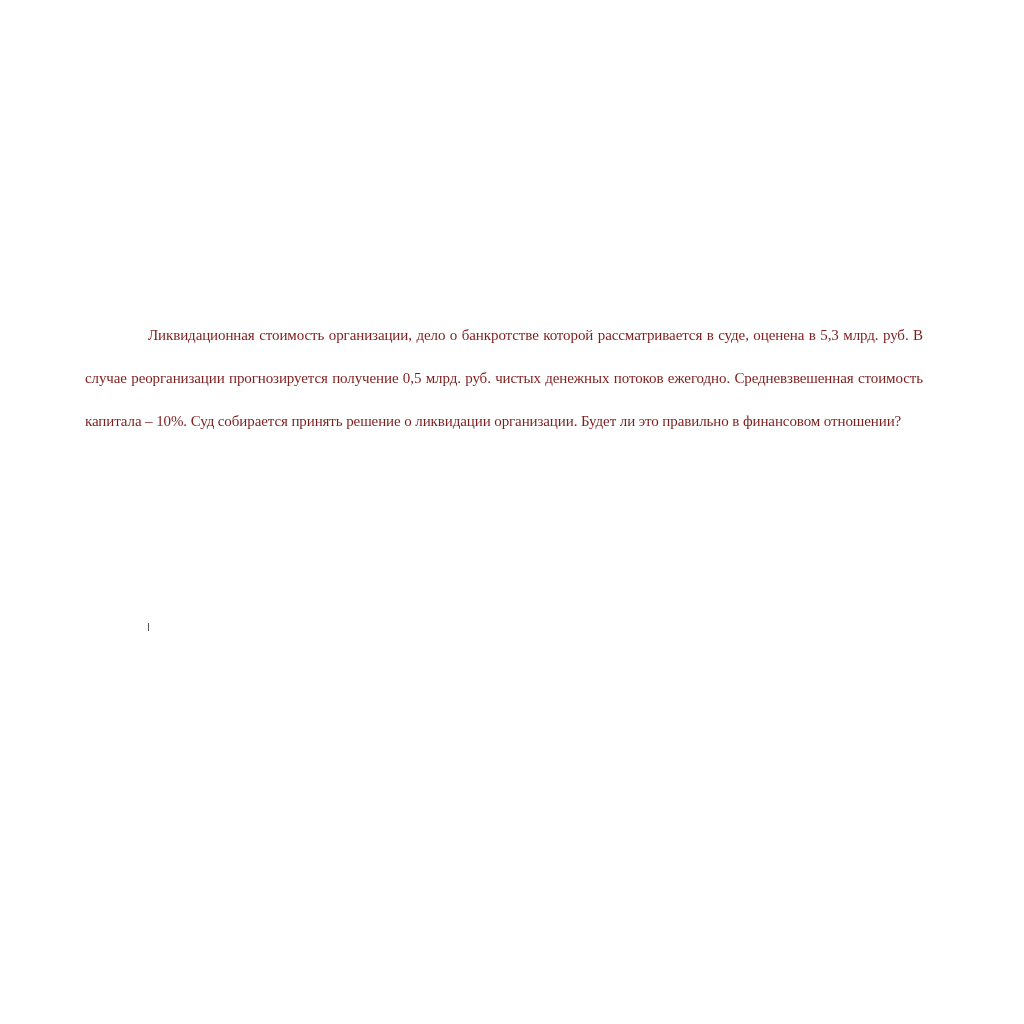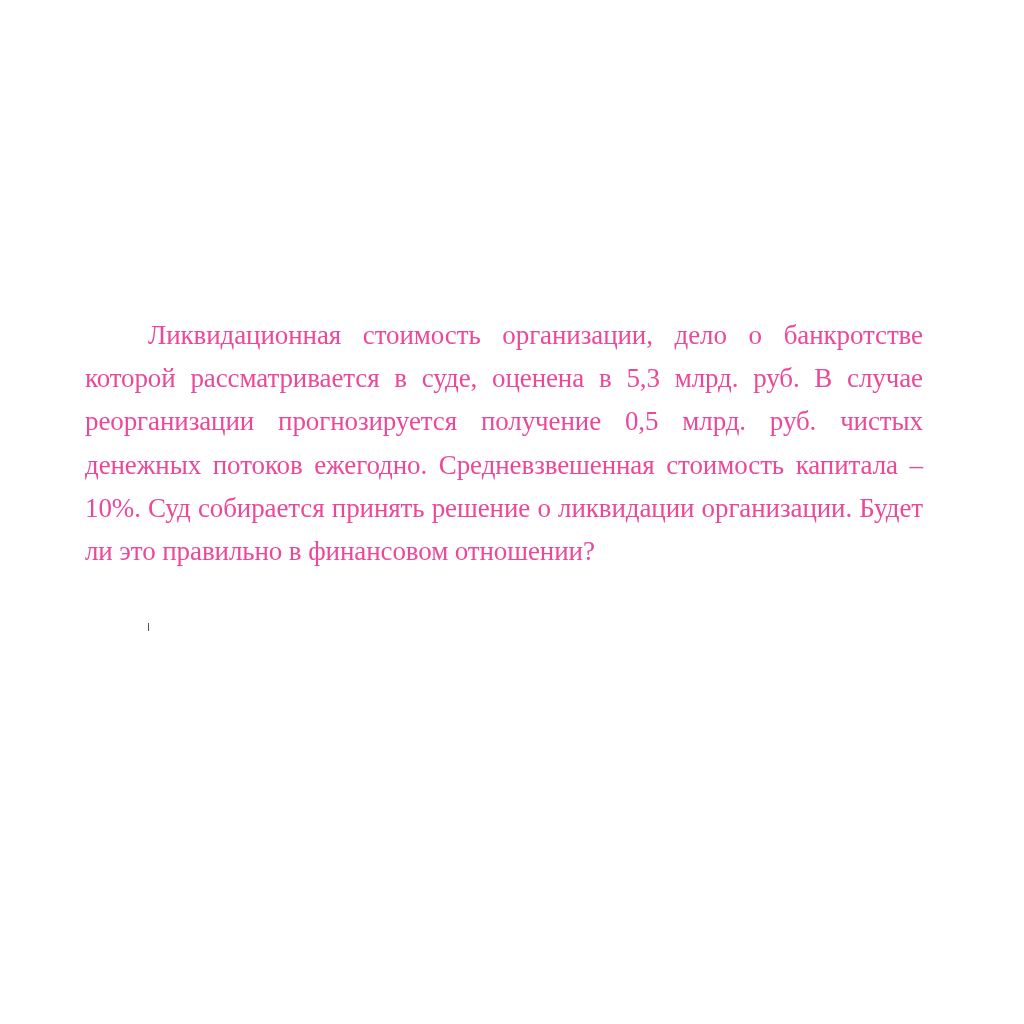--- a/index.html
+++ b/index.html
@@ -20,23 +20,23 @@
       height: 1024px;
       background: #ffffff;
     }
     .paragraph {
       position: absolute;
       left: 85px;
       top: 314px;
       width: 838px;
       margin: 0;
       font-family: "Liberation Serif", "DejaVu Serif", serif;
-      font-size: 27px;
+      font-size: 15px;
       line-height: 43.2px;
-      color: #ec4899;
+      color: #7f1d1d;
       text-align: justify;
       text-indent: 63px;
       letter-spacing: -0.1px;
     }
     .cursor {
       position: absolute;
       left: 148px;
       top: 623px;
       width: 1px;
       height: 8px;

